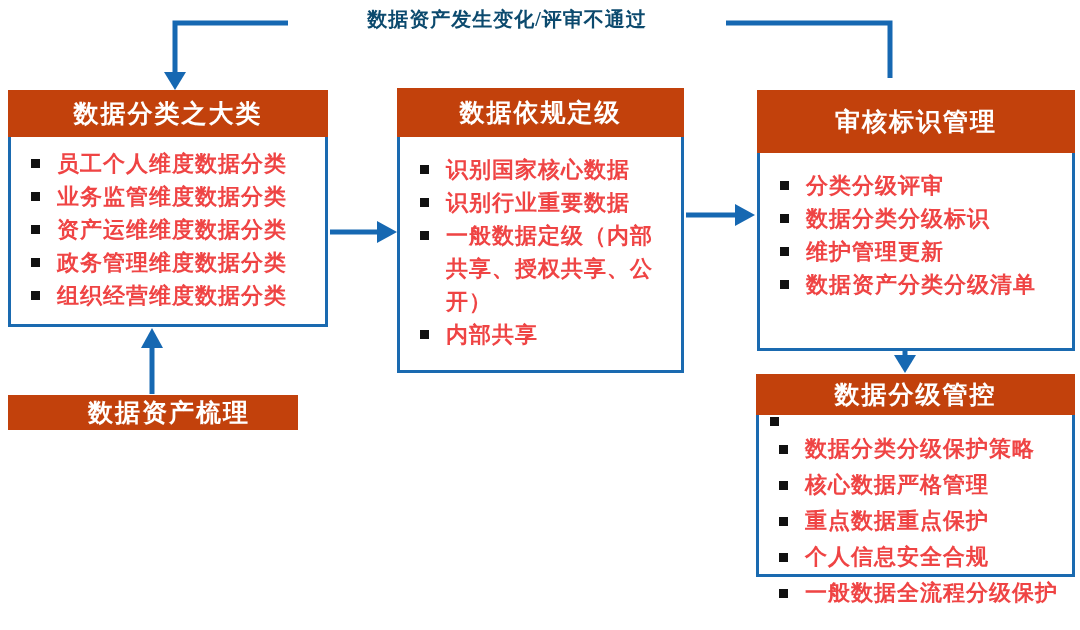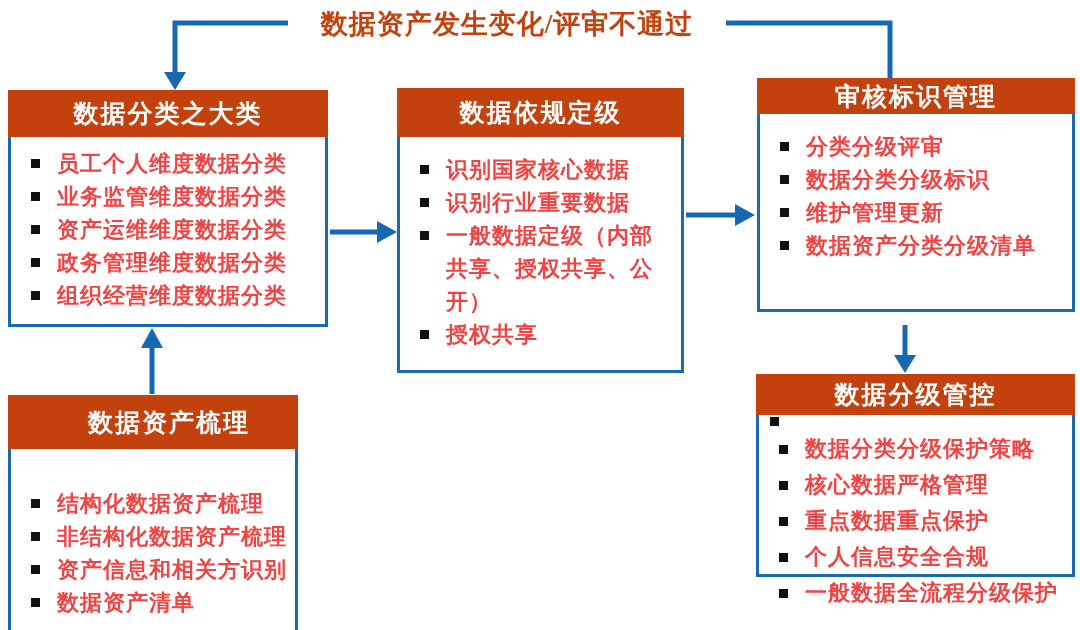--- a/index.html
+++ b/index.html
@@ -16,23 +16,23 @@
     left: 0; top: 0;
     width: 1080px; height: 630px;
     pointer-events: none;
   }
   .feedback-label {
     position: absolute;
     left: 287px;
     top: 6px;
     width: 440px;
     text-align: center;
-    font-size: 27px;
+    font-size: 20px;
     font-weight: 700;
-    color: #c2410c;
+    color: #0c4a6e;
     letter-spacing: 1px;
     white-space: nowrap;
   }
   .node { position: absolute; }
   .node-header {
     background: #c2410c;
     color: #ffffff;
     font-weight: 700;
     font-size: 25px;
     text-align: center;
@@ -73,31 +73,31 @@
   
   #box-category { left: 8px;   top: 90px;  width: 320px; }
   #box-category .node-header { height: 47px; }
   #box-category .node-body   { height: 190px; padding-top: 10px; }
 
   #box-grading  { left: 397px; top: 88px;  width: 287px; }
   #box-grading .node-header { height: 49px; }
   #box-grading .node-body   { height: 236px; padding-top: 16px; }
 
   #box-review   { left: 757px; top: 78px;  width: 318px; }
-  #box-review .node-header { height: 36px; }
+  #box-review .node-header { height: 63px; margin-top: 12px; }
   #box-review .node-body   { height: 198px; padding-top: 16px; }
 
   #box-control  { left: 756px; top: 374px; width: 319px; }
   #box-control .node-header { height: 41px; }
   #box-control .node-body   { height: 162px; padding-top: 16px; }
   #box-control .item { line-height: 36px; }
   #box-control .bullet { top: 14px; }
 
   #box-inventory { left: 8px;  top: 395px; width: 290px; }
-  #box-inventory .node-header { height: 54px; padding-left: 32px; }
+  #box-inventory .node-header { height: 35px; padding-left: 32px; }
   #box-inventory .node-body   { height: 186px; padding-top: 38px; }
 
   .stray-bullet {
     position: absolute;
     left: 11px;
     top: 2px;
     width: 9px;
     height: 9px;
     background: #111111;
   }
@@ -189,21 +189,21 @@
             <span>识别行业重要数据</span>
           </li>
 
           <li class="item">
             <span class="bullet"></span>
             <span>一般数据定级（内部共享、授权共享、公开）</span>
           </li>
 
           <li class="item">
             <span class="bullet"></span>
-            <span>授权共享</span>
+            <span>内部共享</span>
           </li>
         </ul>
     </div>
   </div>
 
   <div class="node" id="box-review">
     <div class="node-header">审核标识管理</div>
     <div class="node-body">
       <ul class="item-list">
 
@@ -260,39 +260,15 @@
           <li class="item">
             <span class="bullet"></span>
             <span>一般数据全流程分级保护</span>
           </li>
         </ul>
     </div>
   </div>
 
   <div class="node" id="box-inventory">
     <div class="node-header">数据资产梳理</div>
-    <div class="node-body">
-      <ul class="item-list">
-
-          <li class="item">
-            <span class="bullet"></span>
-            <span>结构化数据资产梳理</span>
-          </li>
-
-          <li class="item">
-            <span class="bullet"></span>
-            <span>非结构化数据资产梳理</span>
-          </li>
-
-          <li class="item">
-            <span class="bullet"></span>
-            <span>资产信息和相关方识别</span>
-          </li>
-
-          <li class="item">
-            <span class="bullet"></span>
-            <span>数据资产清单</span>
-          </li>
-        </ul>
-    </div>
   </div>
 
 </div>
 
 </body></html>

